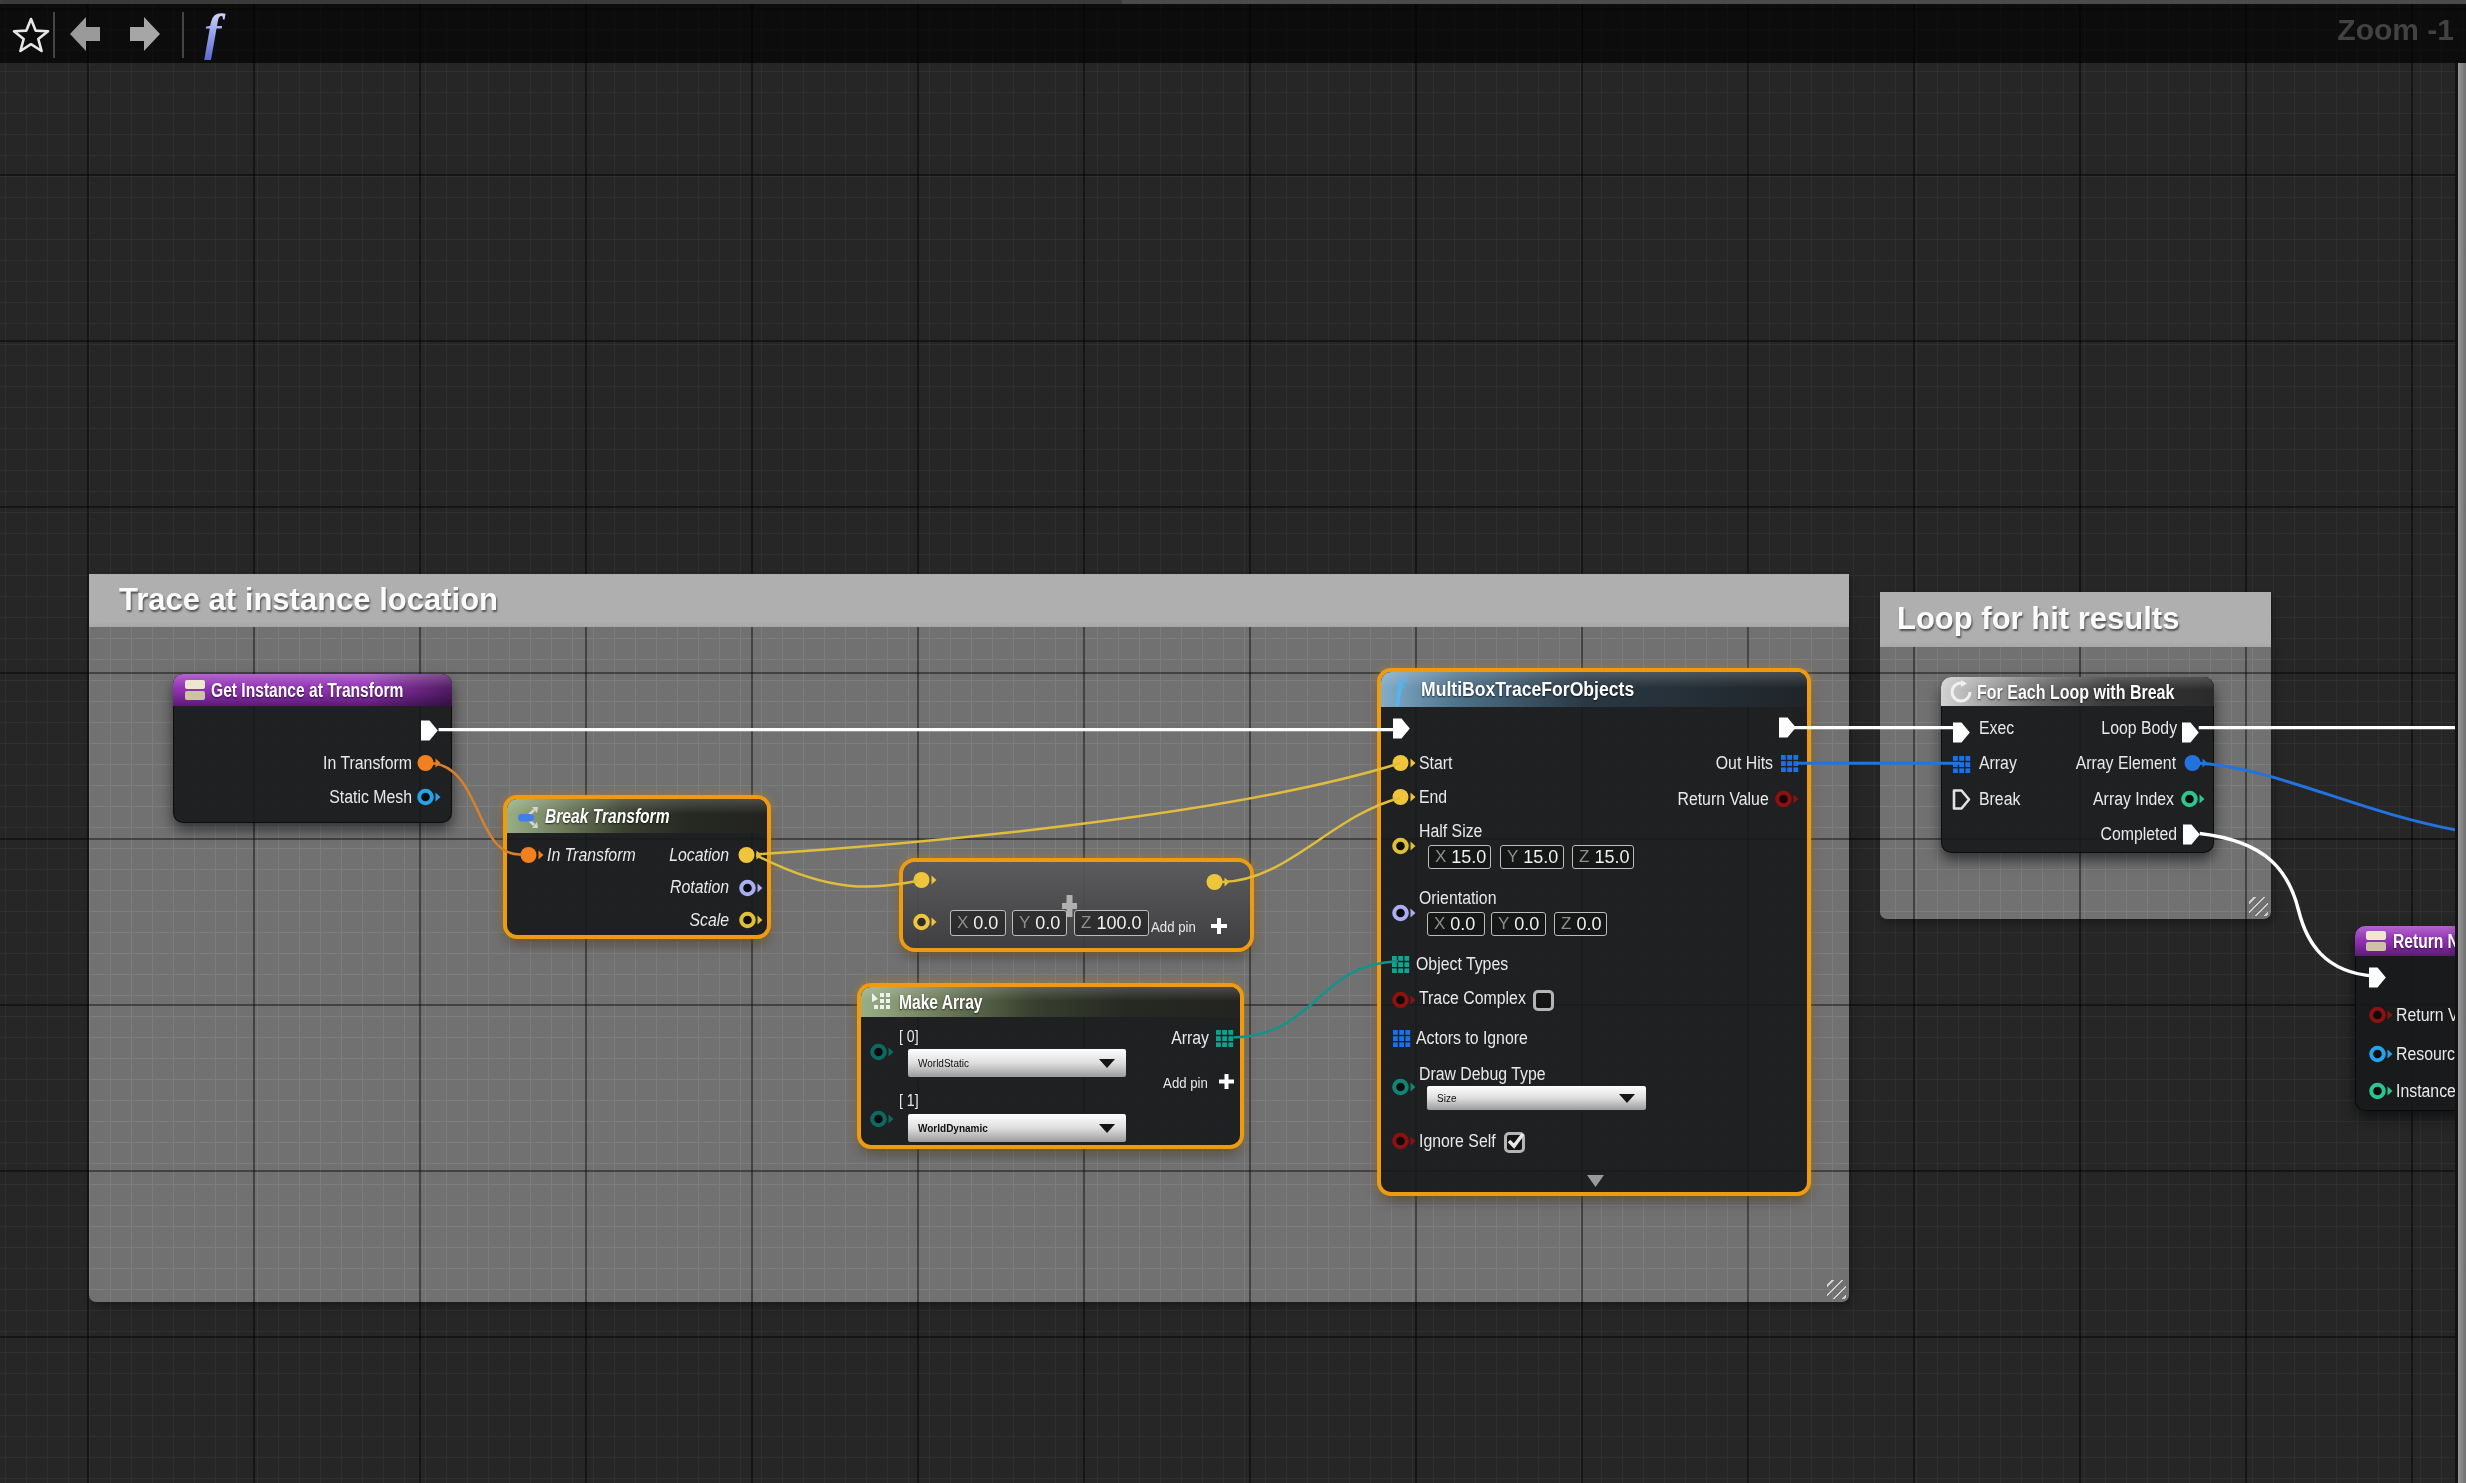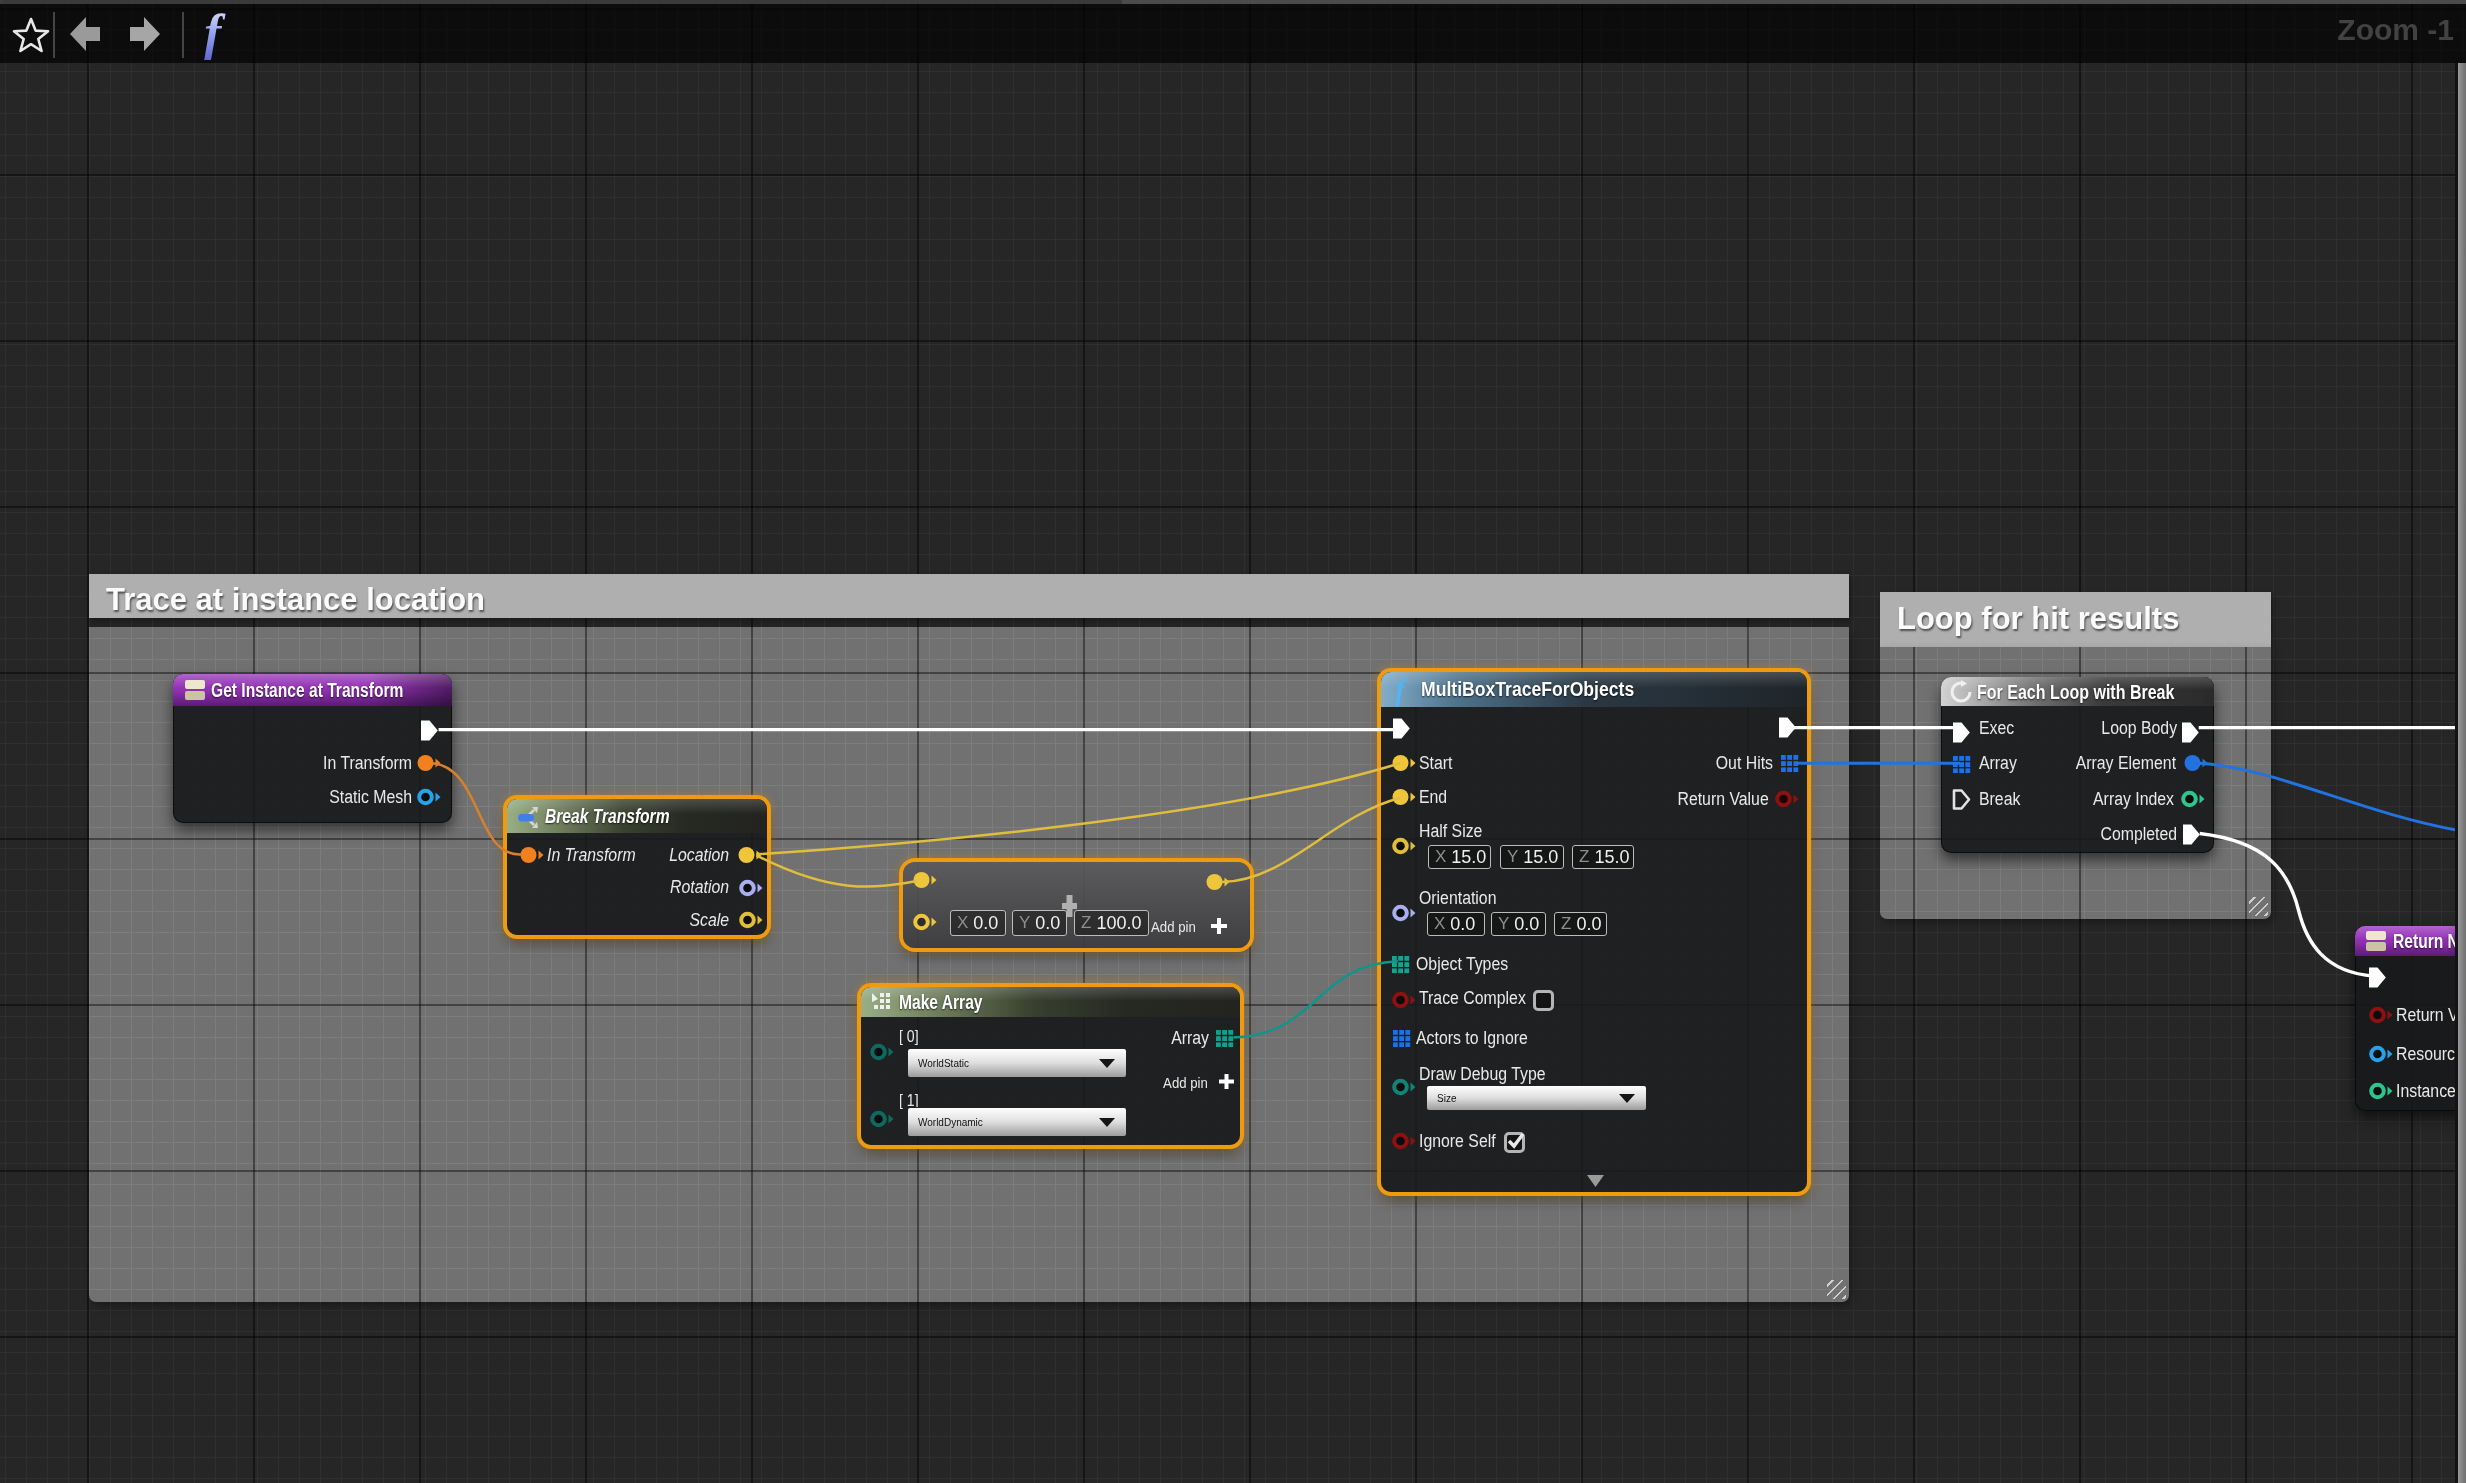--- a/index.html
+++ b/index.html
@@ -72,21 +72,21 @@
 #sbline{position:absolute;right:8px;top:63px;width:3px;height:1420px;background:#121212;}
 #sbar{position:absolute;right:0;top:63px;width:8px;height:1420px;background:linear-gradient(90deg,#989898,#6e6e6e);}
 #wires{position:absolute;left:0;top:0;}
 </style>
 </head>
 <body>
 <div id="app">
 <div id="grid"></div>
 
 <div class="comment" style="left:89px;top:574px;width:1760px;height:728px;">
-  <div class="c-head" style="height:44px;font-size:31px;line-height:51px;padding-left:17px;">Trace at instance location</div>
+  <div class="c-head" style="height:53px;font-size:31px;line-height:51px;padding-left:30px;">Trace at instance location</div>
   <div class="c-body" style="top:53px;"></div>
   <div class="rhandle" style="right:3px;bottom:3px;"></div>
 </div>
 <div class="comment" style="left:1880px;top:592px;width:391px;height:327px;">
   <div class="c-head" style="height:55px;font-size:31px;line-height:53px;padding-left:17px;">Loop for hit results</div>
   <div class="c-body" style="top:55px;"></div>
   <div class="rhandle" style="right:3px;bottom:3px;"></div>
 </div>
 
 <div class="node" style="left:173px;top:674px;width:279px;height:149px;">
@@ -207,21 +207,21 @@
       </svg>
  <div class="plbl r" style="right:32px;top:86px;font-size:15px;">Add pin</div>
  <svg class="abs" style="left:358px;top:87px;" width="15" height="15" viewBox="0 0 15 15">
         <path d="M5.5 0 H9.5 V5.5 H15 V9.5 H9.5 V15 H5.5 V9.5 H0 V5.5 H5.5 Z" fill="#fff"></path>
       </svg>
  <div class="plbl" style="left:38px;top:104px;font-size:16px;">[ 1]</div>
  <svg class="abs" style="left:9.4px;top:123px;" width="26" height="18" viewBox="0 0 26 18">
         <circle cx="8.5" cy="9" r="6.3" fill="#0c0c0c" stroke="#0d6a60" stroke-width="4"></circle>
         <path d="M18.5 4.5 L23.5 9 L18.5 13.5 Z" fill="#0d6a60"></path>
       </svg>
- <div class="dd" style="left:46px;top:120px;width:220px;height:30px;">
+ <div class="dd" style="left:46px;top:126px;width:220px;height:30px;font-weight:bold;">
         <span>WorldDynamic</span>
       </div>
 </div>
 
 <div class="node sel" style="left:1381px;top:672px;width:426px;height:520px;">
  <div class="nhead h-steel" style="height:35px;"></div>
  <svg class="abs" style="left:8px;top:2px;" width="32" height="32" viewBox="0 0 32 32">
         <text x="6" y="26" font-family="Liberation Serif" font-style="italic" font-weight="bold" font-size="30" fill="#55b3f2">f</text>
       </svg>
  <div class="ntitle" style="left:40px;top:5px;transform:scaleX(.88);">MultiBoxTraceForObjects</div>

